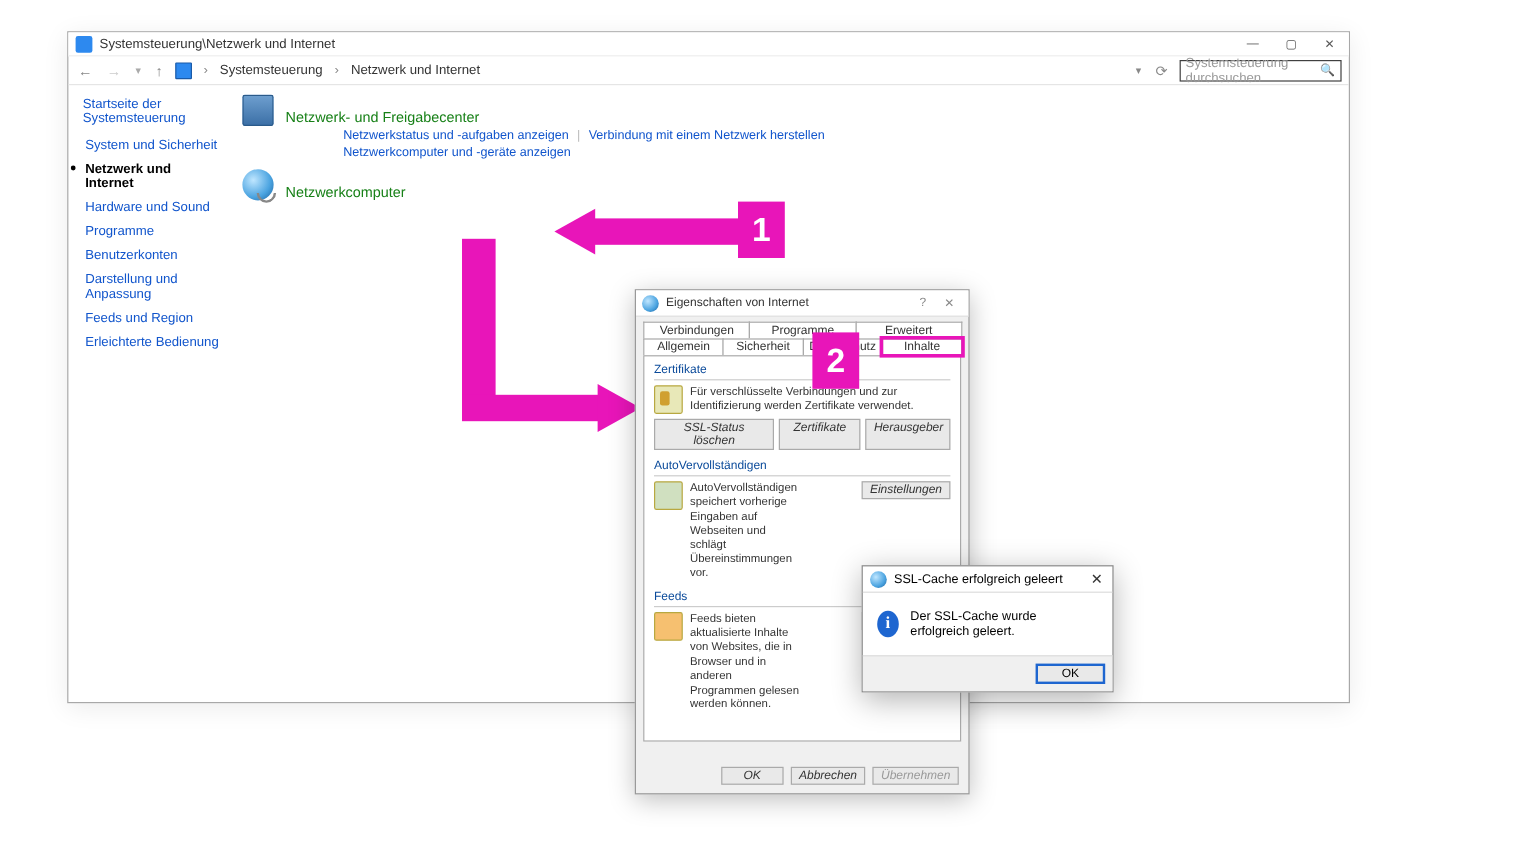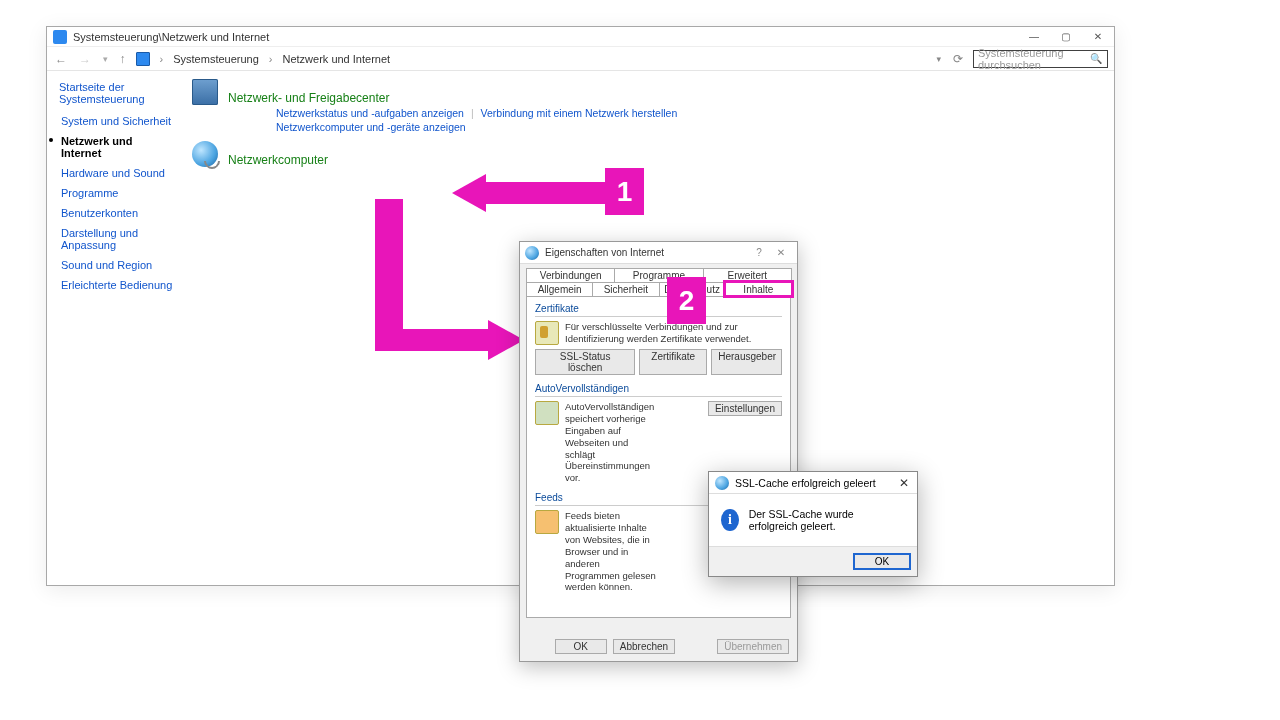--- a/index.html
+++ b/index.html
@@ -1,18 +1,18 @@
 <!DOCTYPE html>
 <html><head>
 <meta charset="utf-8">
 <style>
   * { box-sizing: border-box; font-family: "Segoe UI", Tahoma, sans-serif; }
   body { margin:0; background:#fff; width:1280px; height:720px; overflow:hidden; position:relative; }
 
-  .main-window { position:absolute; left:46px; top:26px; width:1069px; height:560px; border:1px solid #a8a8a8; background:#fff; box-shadow:0 4px 20px rgba(0,0,0,0.08); }
+  .main-window { position:absolute; left:56px; top:26px; width:1069px; height:560px; border:1px solid #a8a8a8; background:#fff; box-shadow:0 4px 20px rgba(0,0,0,0.08); }
 
   .titlebar { height:20px; display:flex; align-items:center; background:#fff; border-bottom:1px solid #eee; font-size:11px; color:#333; }
   .titlebar .ticon { width:14px; height:14px; margin:0 6px; background:#2d89ef; border-radius:2px; }
   .titlebar .ttext { flex:1; }
   .winbtns { display:flex; }
   .winbtn { width:32px; height:20px; display:flex; align-items:center; justify-content:center; color:#555; font-size:10px;}
 
   .addrrow { height:24px; display:flex; align-items:center; border-bottom:1px solid #e5e5e5; font-size:11px; color:#333; padding:0 6px; gap:8px;}
   .navarrow { color:#888; font-size:12px; padding:0 2px;}
   .pathicon { width:14px; height:14px; background:#2d89ef; border:1px solid #1a5aa8; border-radius:1px; }
@@ -59,28 +59,28 @@
   .group { margin-bottom:8px; font-size:10px;}
   .glabel{ color:#0a4a9a; margin-bottom:2px;}
   .gline{ border-top:1px solid #ccc; margin:0 0 4px 0;}
   .grow { display:flex; align-items:flex-start; gap:6px;}
   .gicon{ width:24px;height:24px;flex:none; background:#e8e8b8; border:1px solid #b8a840; border-radius:2px; position:relative;}
   .gicon.cert::after{content:"";position:absolute;left:4px;top:4px;width:8px;height:12px;background:#d0a030;border-radius:2px;}
   .gicon.auto{ background:#d0e0c0;}
   .gicon.feed{ background:#f6c070;}
   .gtext{ flex:1; font-size:9.5px; line-height:1.25; color:#333;}
   .gbtns{ display:flex; gap:4px; margin-top:4px;}
-  .gbtn, .rbtn, .dlgbtn { background:#e9e9e9; border:1px solid #aaa; font-size:10px; padding:1px 6px; min-width:68px; text-align:center;}
+  .gbtn, .rbtn, .dlgbtn { background:#e9e9e9; border:1px solid #aaa; font-size:10px; padding:1px 6px; min-width:68px; text-align:center;font-style:italic;}
   .gbtn.w{min-width:72px;}
   .rbtn{min-width:72px;margin-left:45px;}
   .rightcol{ display:flex; flex-direction:column; align-items:flex-end; }
 
   .dlgfooter{ position:absolute; left:0; right:0; bottom:0; height:30px; display:flex; justify-content:flex-end; align-items:center; gap:6px; padding:0 8px;}
   .dlgbtn{min-width:52px;}
-  .dlgbtn.dis{ color:#999;margin-left:36px;}
+  .dlgbtn.dis{ color:#999;}
 
   
   .msgbox{ position:absolute; left:526px; top:400px; width:210px; background:#fff; border:1px solid #888; box-shadow:0 6px 24px rgba(0,0,0,0.3); font-size:10.5px;}
   .msgtitle{height:22px;display:flex;align-items:center;padding:0 6px;border-bottom:1px solid #ddd;}
   .msgtitle .mico{width:14px;height:14px;margin-right:6px;background:radial-gradient(circle at 35% 35%, #bfe6ff, #4aa3e0 60%, #1b5e9a); border-radius:50%;}
   .msgtitle .spacer{flex:1;}
   .msgclose{font-size:12px;color:#333;padding:0 2px;}
   .msgbody{display:flex;align-items:center;gap:10px;padding:14px 12px;}
   .infoicon{width:22px;height:22px;border-radius:50%;background:#1e66d0;color:#fff;display:flex;align-items:center;justify-content:center;font-weight:bold;font-family:serif;font-size:14px;}
   .msgfoot{background:#f0f0f0;border-top:1px solid #ddd;padding:6px;display:flex;justify-content:flex-end;}
@@ -139,21 +139,21 @@
 
   <div class="body">
     <div class="sidebar">
       <div class="sidehead">Startseite der Systemsteuerung</div>
       <div class="sideitem">System und Sicherheit</div>
       <div class="sideitem active">Netzwerk und Internet</div>
       <div class="sideitem">Hardware und Sound</div>
       <div class="sideitem">Programme</div>
       <div class="sideitem">Benutzerkonten</div>
       <div class="sideitem">Darstellung und Anpassung</div>
-      <div class="sideitem">Sound und Region</div>
+      <div class="sideitem">Feeds und Region</div>
       <div class="sideitem">Erleichterte Bedienung</div>
     </div>
 
     <div class="content">
       <div class="catrow">
         <div class="caticon net"></div>
         <div>
           <div class="cattitle">Netzwerk- und Freigabecenter</div>
           <div class="catlinks">
             <span>Netzwerkstatus und -aufgaben anzeigen</span>

